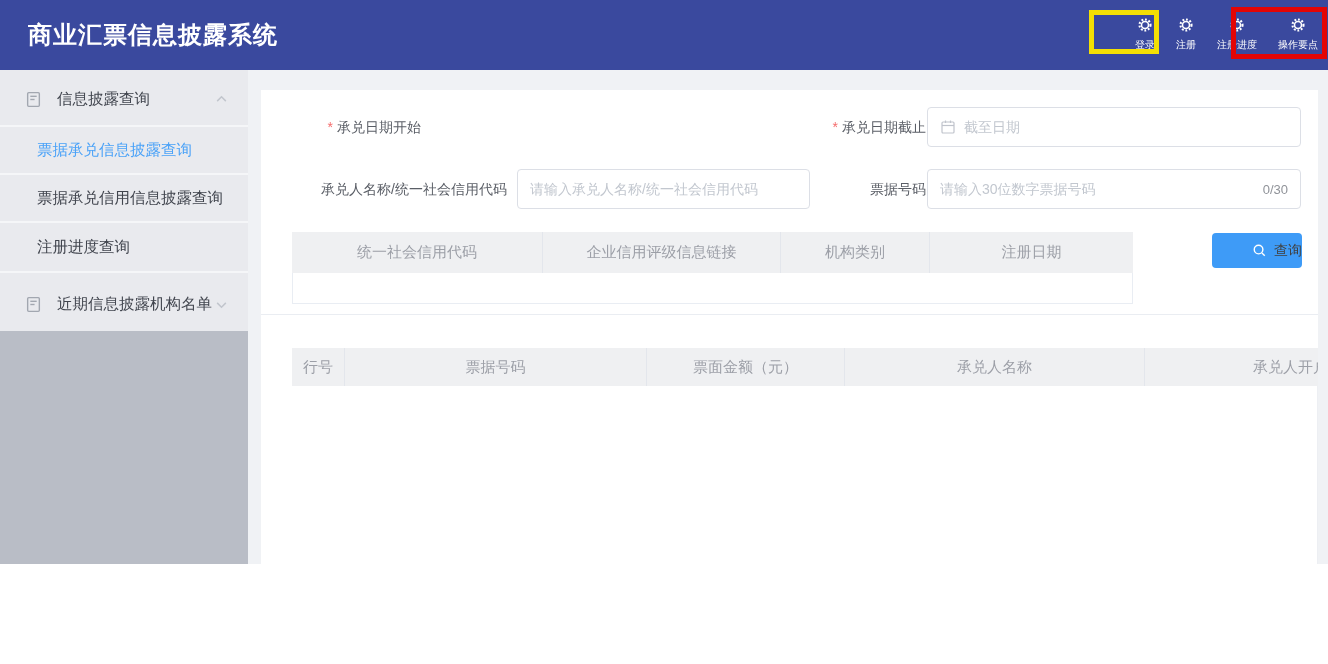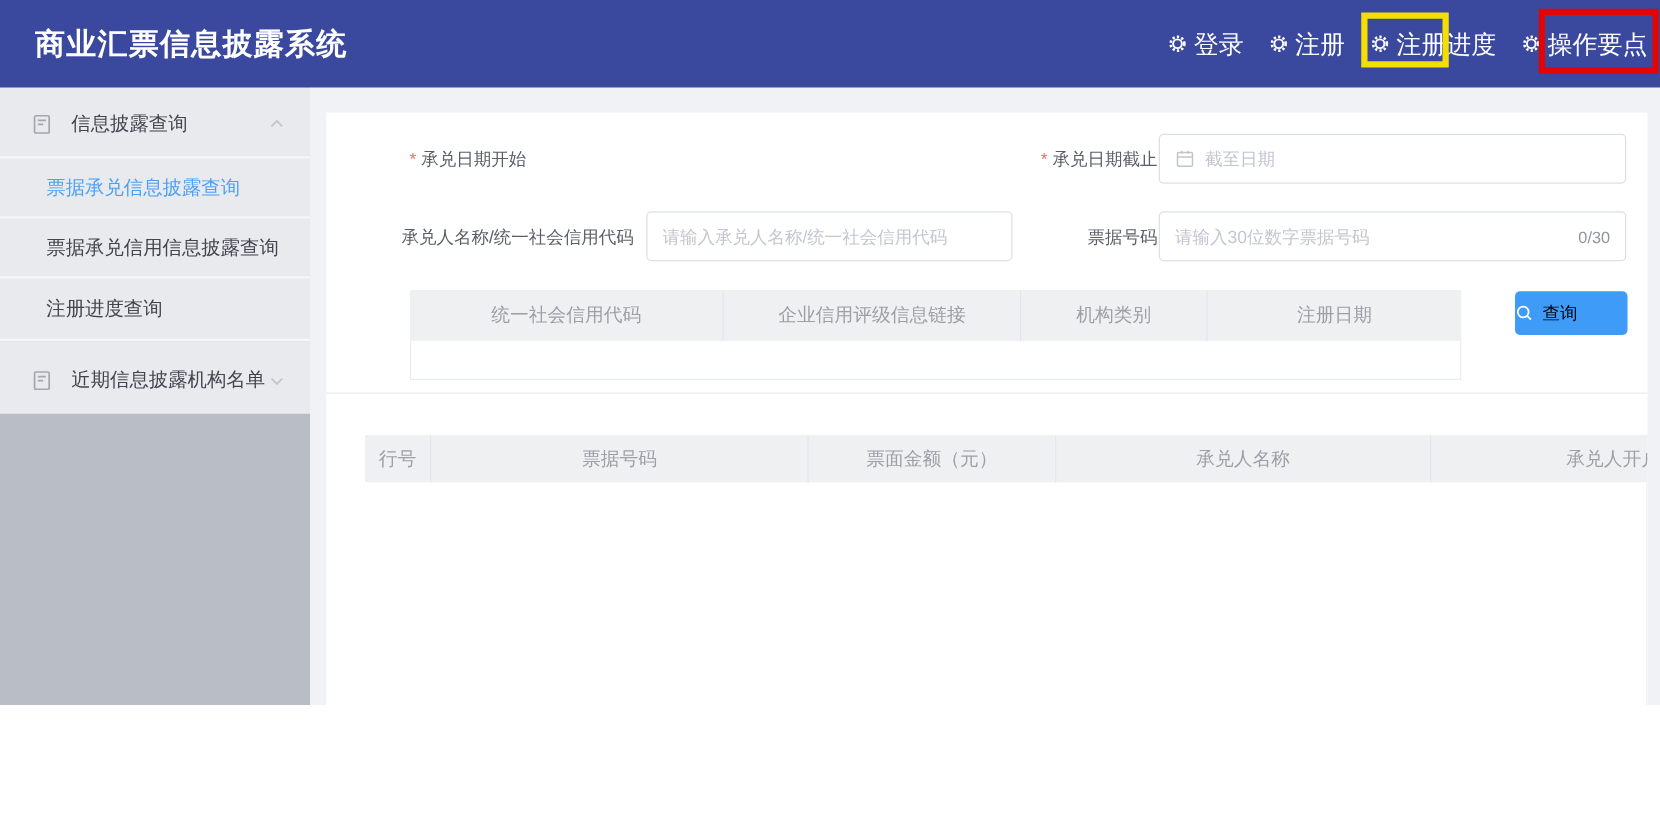--- a/index.html
+++ b/index.html
@@ -5,21 +5,21 @@
   * { margin:0; padding:0; box-sizing:border-box; }
   html,body { width:1328px; height:664px; overflow:hidden; }
   body { font-family:"Liberation Sans","DejaVu Sans",sans-serif; position:relative; background:#fff; }
   .viewport { position:absolute; left:0; top:0; width:1328px; height:564px; overflow:hidden; }
 
   
   .app-header { position:absolute; left:0; top:0; width:1328px; height:70px; background:#3A499E;
     display:flex; align-items:center; justify-content:space-between; padding:0 10px 0 28px; z-index:5; }
   .app-title { color:#fff; font-size:24px; font-weight:bold; letter-spacing:1px; }
   .top-nav { display:flex; align-items:center; gap:21px; }
-  .top-nav-item { display:flex; align-items:center; gap:6px; color:#fff; font-size:20px; cursor:pointer; white-space:nowrap; }
+  .top-nav-item { display:flex; align-items:center; gap:6px; color:#fff; font-size:10px; cursor:pointer; white-space:nowrap;flex-direction:column; }
   .gear { width:14px; height:14px; }
 
   
   .ann { position:absolute; z-index:9; pointer-events:none; }
   .ann-yellow { left:1089px; top:10px; width:70px; height:44px; border:5px solid #F3DF04; }
   .ann-red { left:1231px; top:7px; width:96px; height:52px; border:5px solid #E30505; }
 
   
   .sidebar { position:absolute; left:0; top:70px; width:248px; height:594px; background:#B9BDC6; }
   .side-group, .side-item { background:#E9EAEE; display:flex; align-items:center;
@@ -50,32 +50,32 @@
   .lbl-date-start { left:0; top:17px; width:160px; }
   .inp-date-start { left:165px; top:17px; width:369px; }
   .lbl-date-end   { left:445px; top:17px; width:220px; }
   .inp-date-end   { left:666px; top:17px; width:374px; }
   .lbl-acceptor   { left:0; top:79px; width:246px; }
   .inp-acceptor   { left:256px; top:79px; width:293px; }
   .lbl-billno     { left:445px; top:79px; width:220px; }
   .inp-billno     { left:666px; top:79px; width:374px;gap:23px; }
 
   
-  .t1 { position:absolute; left:31px; top:142px; width:841px;margin-left:36px; }
+  .t1 { position:absolute; left:31px; top:142px; width:841px; }
   .t-head { display:flex; background:#EFF0F2; height:41px; }
   .t-head .th { display:flex; align-items:center; justify-content:center; font-size:15px; color:#9C9FA7;
     border-right:1px solid #E3E6EC; height:100%; }
   .t-head .th:last-child { border-right:none; }
   .t1 .c1{width:251px;} .t1 .c2{width:149px;} .t1 .c3{width:238px;} .t1 .c4{width:203px;}
   .t1-empty { height:31px; background:#fff; border-left:1px solid #E9EDF3; border-right:1px solid #E9EDF3;
     border-bottom:1px solid #E9EDF3; }
 
   .search-btn { position:absolute; left:951px; top:143px; width:90px; height:35px; background:#3E9BF7;
-    border:none; border-radius:4px; color:#000000; font-size:14px; display:flex; align-items:center;
-    justify-content:flex-start; gap:7px; cursor:pointer; font-family:inherit; }
+    border:none; border-radius:4px; color:#404040; font-size:14px; display:flex; align-items:center;
+    justify-content:flex-end; gap:7px; cursor:pointer; font-family:inherit; }
 
   .card-divider { position:absolute; left:0; top:224px; width:1057px; height:1px; background:#EAEDF2; }
 
   
   .t2-wrap { position:absolute; left:31px; top:258px; width:1026px; overflow:hidden;text-align:center; }
   .t2 { width:1159px; }
   .t2 .t-head { height:38px; }
   .t2 .c1{width:53px;} .t2 .c2{width:302px;} .t2 .c3{width:198px;} .t2 .c4{width:300px;} .t2 .c5{width:306px;}
   .t2-body { height:243px; background:#fff; border-right:1px solid #EDEFF3; width:1026px; }
 

